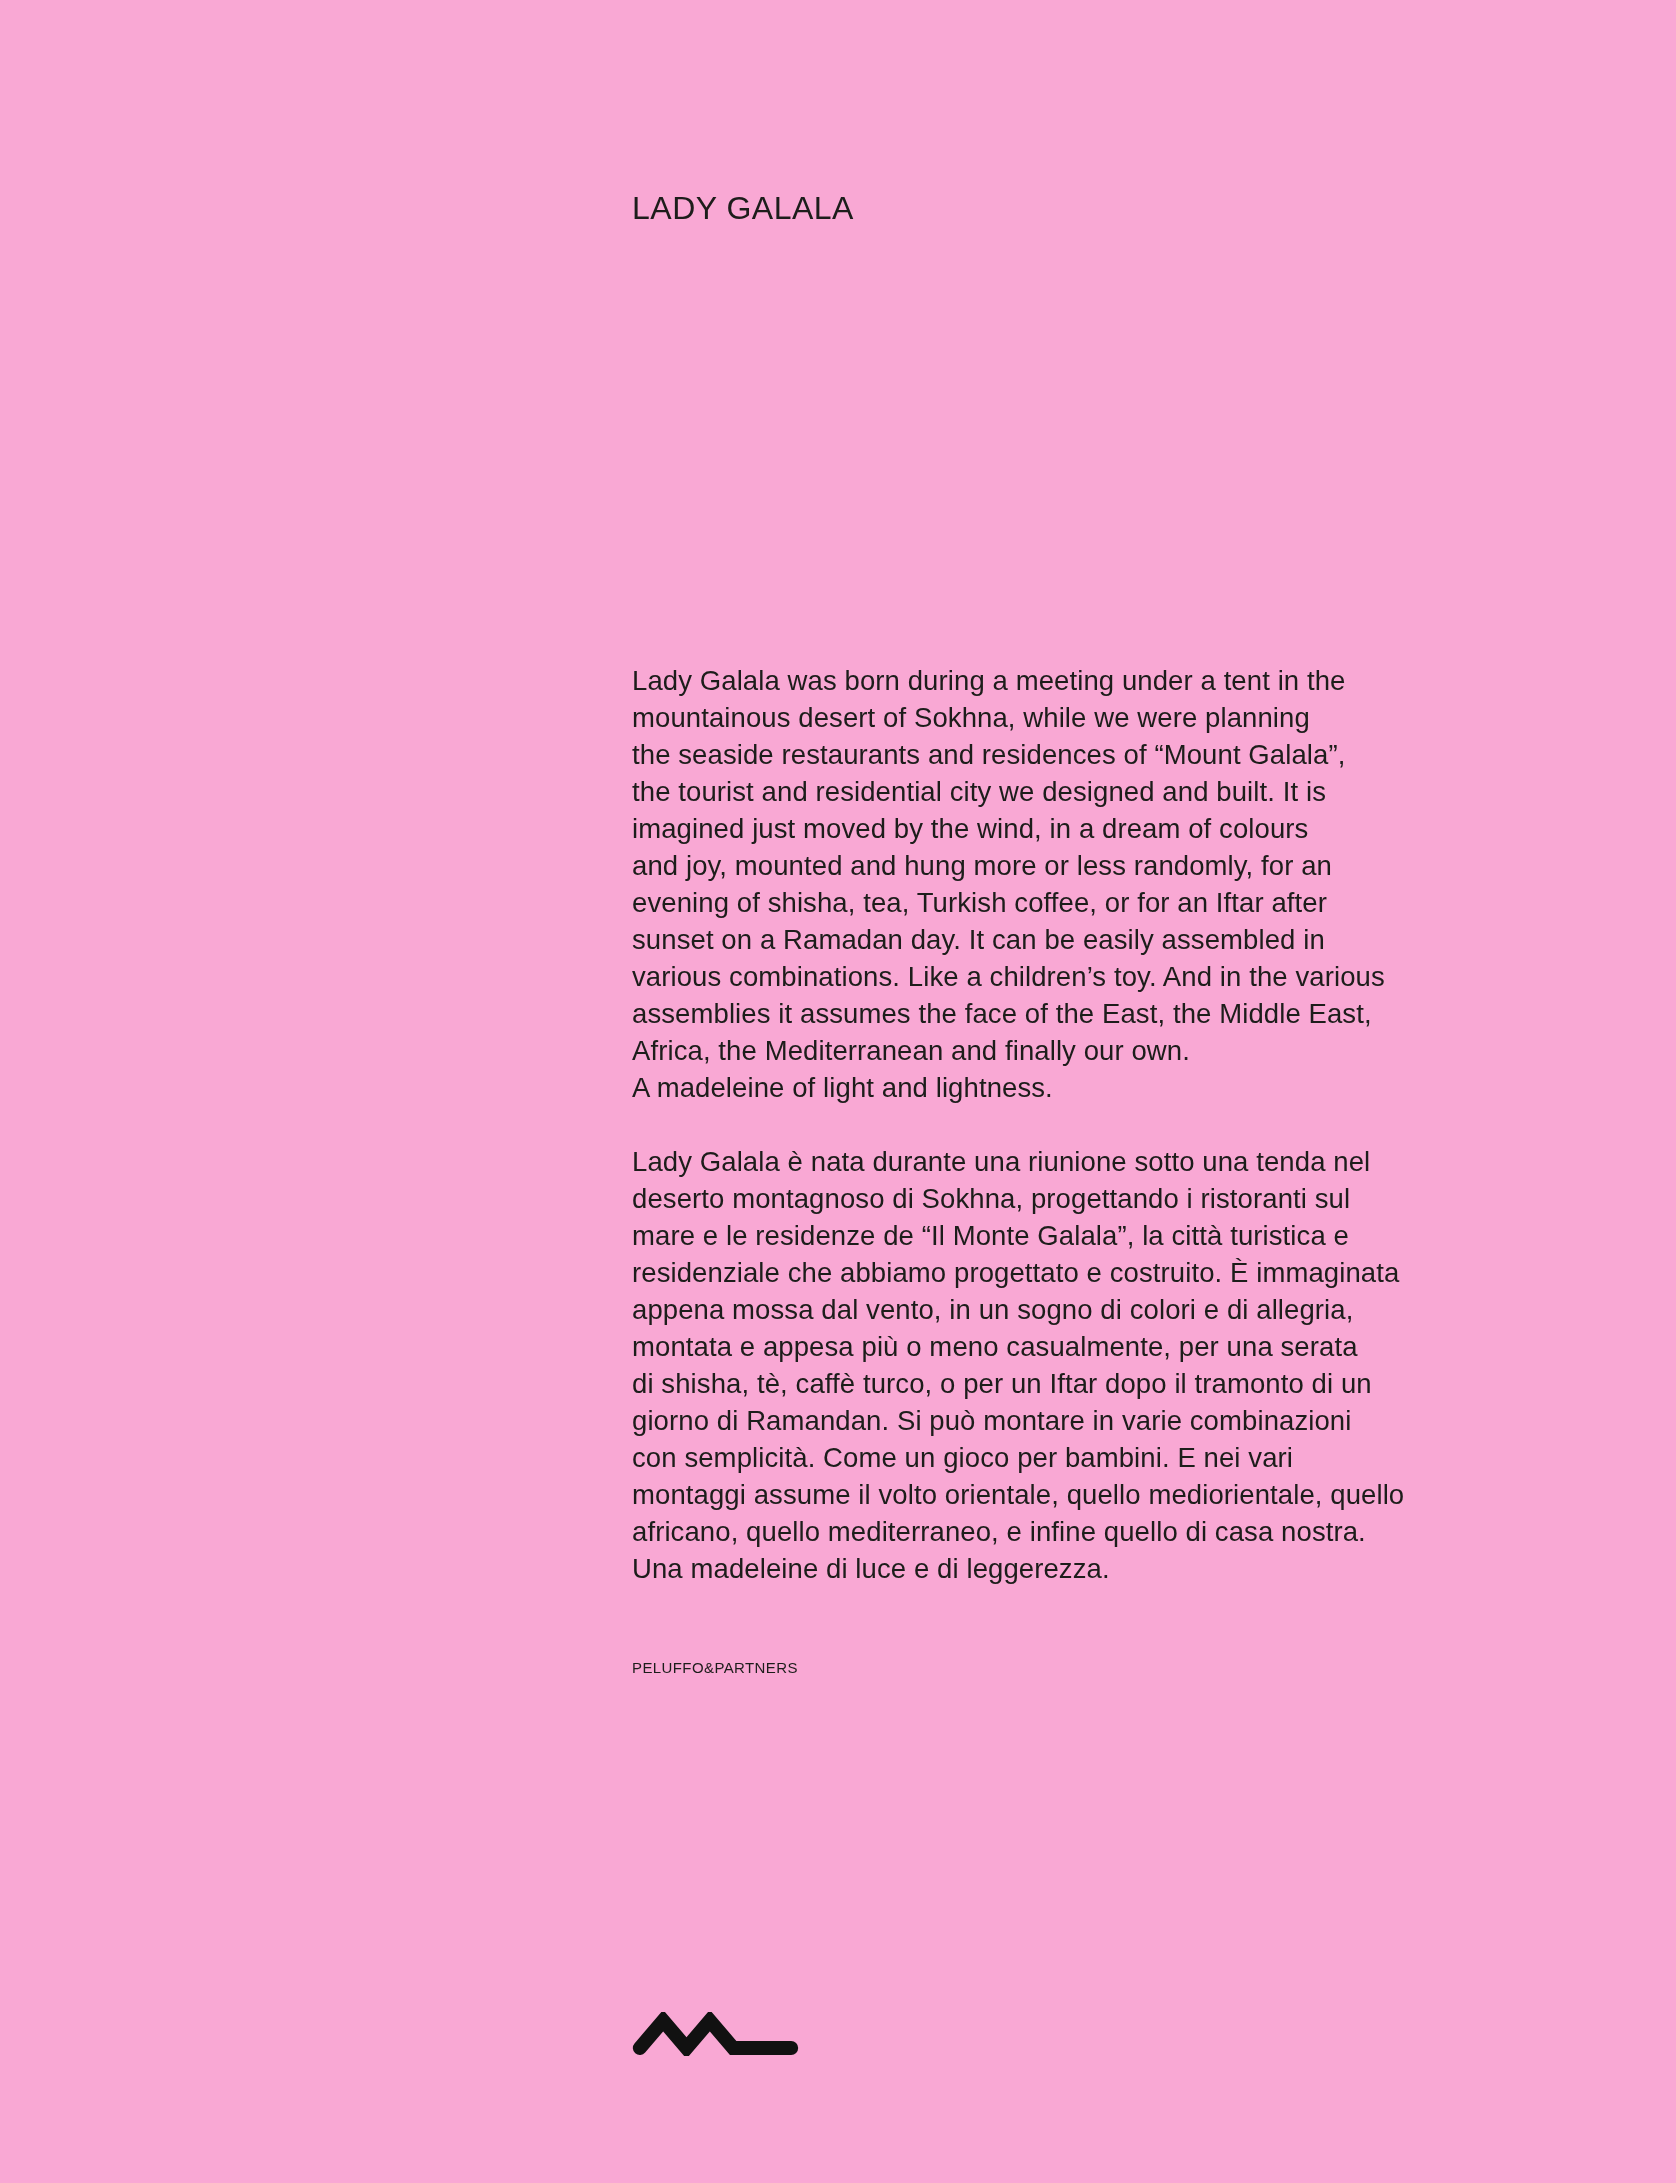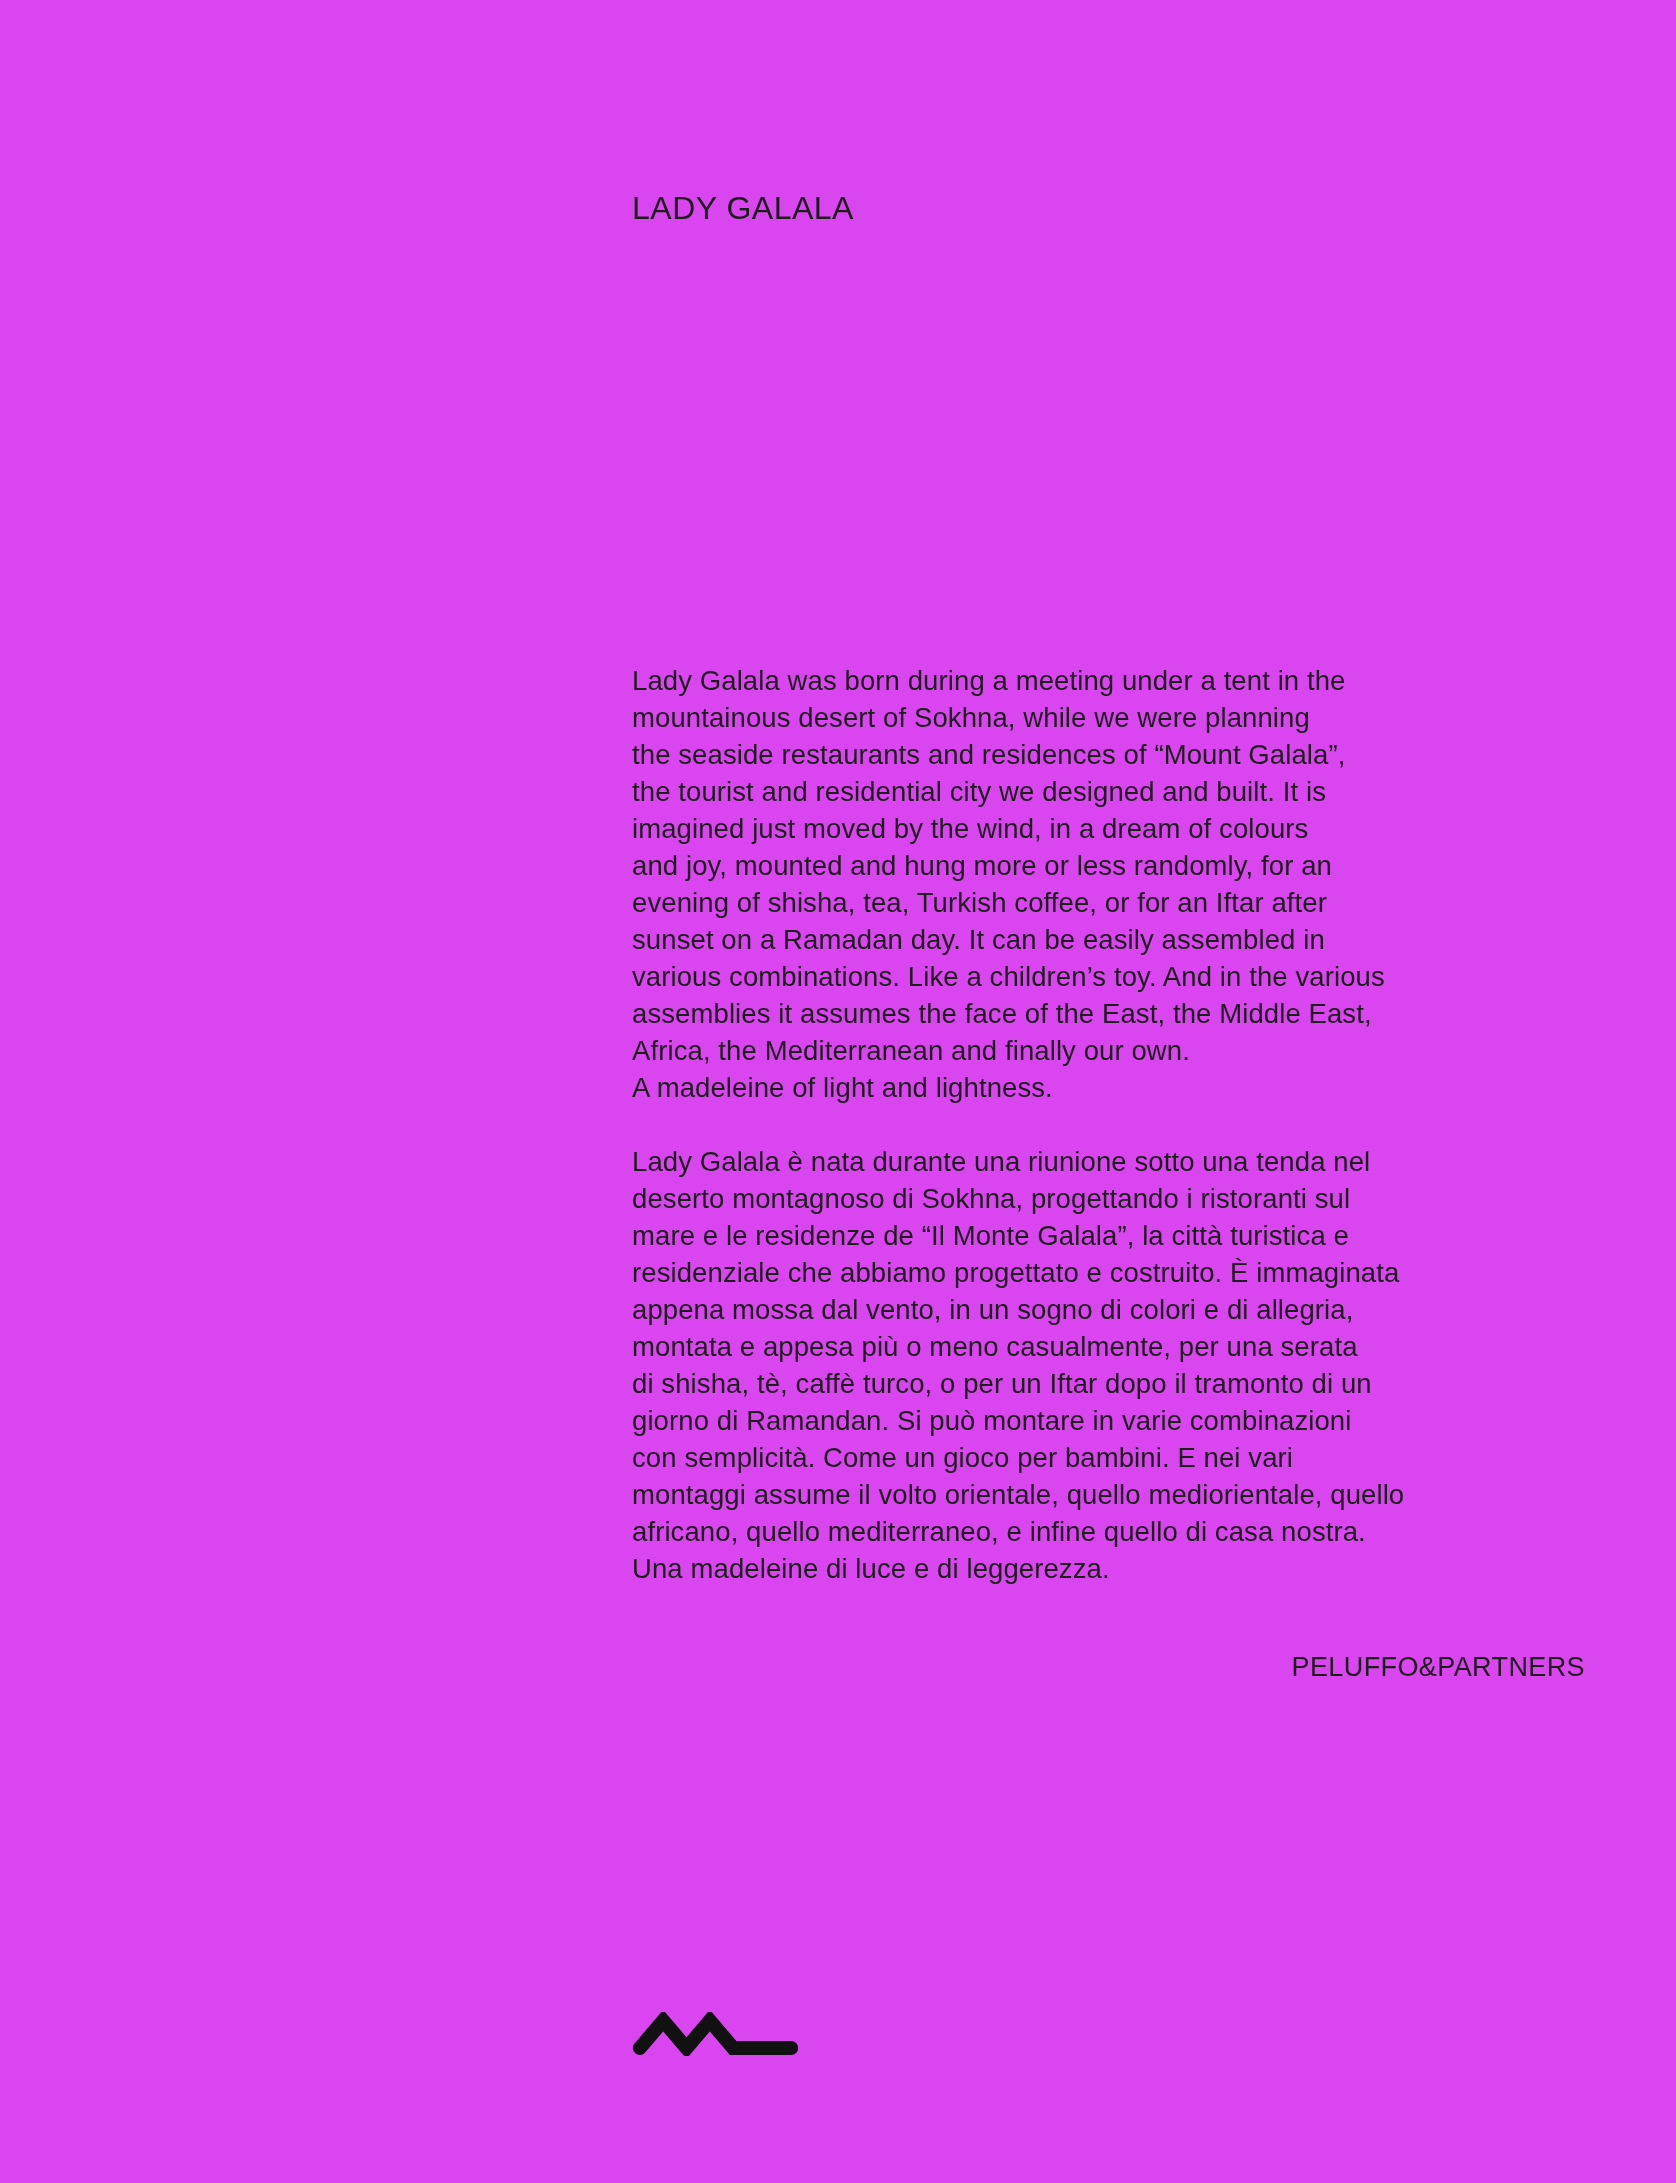--- a/index.html
+++ b/index.html
@@ -4,21 +4,21 @@
 <style>
   html, body {
     margin: 0;
     padding: 0;
     background: #ffffff;
   }
   .page {
     position: relative;
     width: 1677px;
     height: 2183px;
-    background: #d946ef;
+    background: #f9a8d4;
     font-family: "Liberation Sans", "DejaVu Sans", sans-serif;
     color: #1d1d1b;
     overflow: hidden;
   }
   .title {
     position: absolute;
     left: 632px;
     top: 190px;
     margin: 0;
     font-size: 32px;
@@ -38,25 +38,24 @@
     line-height: 37px;
     letter-spacing: 0.1px;
     white-space: pre-line;
     color: #1d1d1b;
   }
   .para + .para {
     margin-top: 37px;
   }
   .credit {
     margin: 67px 0 0 0;
-    font-size: 27px;
+    font-size: 15px;
     line-height: 27px;
     letter-spacing: 0.4px;
     color: #1d1d1b;
-    text-align: right;
   }
   .logo {
     position: absolute;
     left: 632px;
     top: 2012px;
     width: 169px;
     height: 44px;
   }
   .logo svg {
     display: block;

